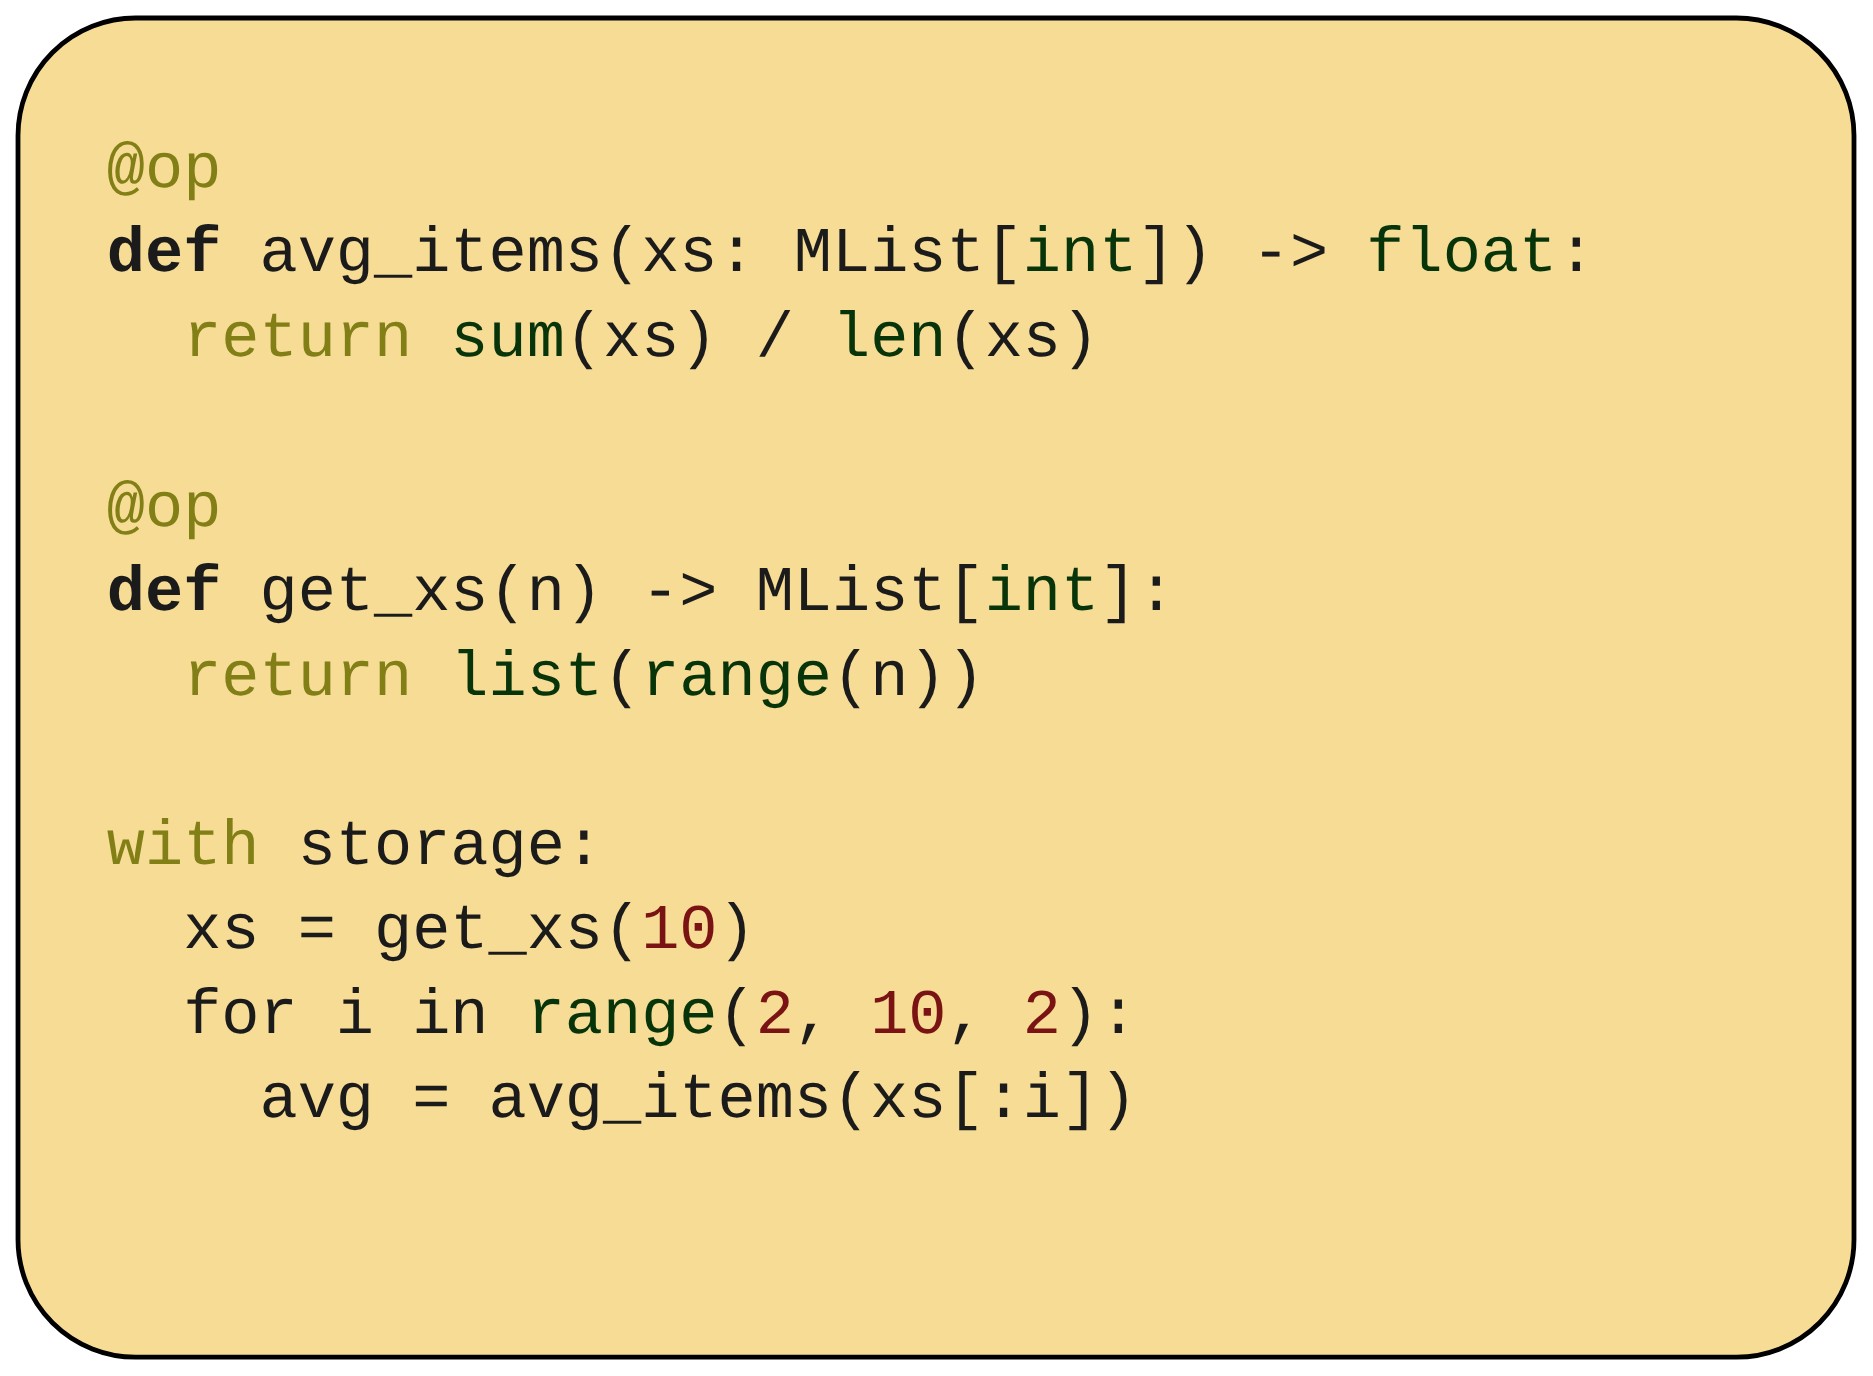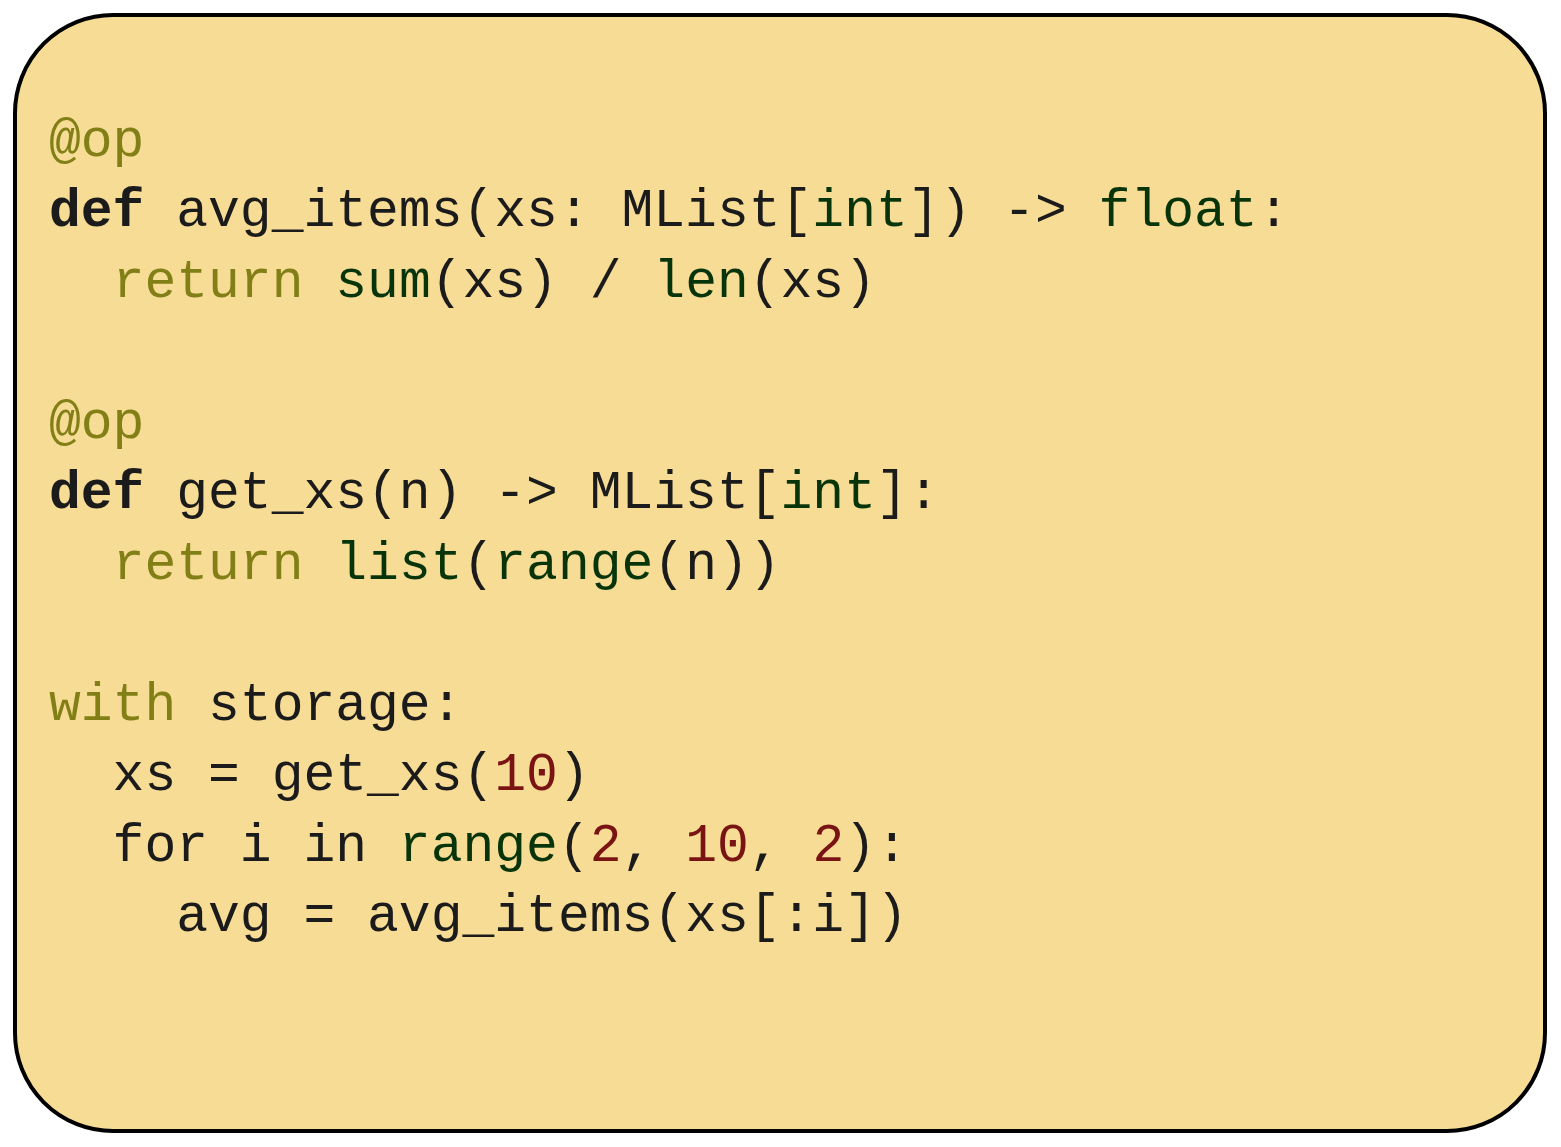--- a/index.html
+++ b/index.html
@@ -11,21 +11,21 @@
     font-family: Consolas, "Courier New", monospace;
   }
   .code-block {
     width: 1534px;
     height: 1120px;
     margin: 13px;
     background: #f7dc95;
     border: 4px solid #000000;
     border-radius: 100px;
     box-sizing: border-box;
-    padding: 90px 60px 60px 32px;
+    padding: 90px 60px 60px 72px;
   }
   pre {
     margin: 0;
     font-family: Consolas, "Courier New", monospace;
     font-size: 53px;
     line-height: 1.33;
     white-space: pre;
     color: #1b1b1b;
   }
   .tok-dec { color: #827f17; }

